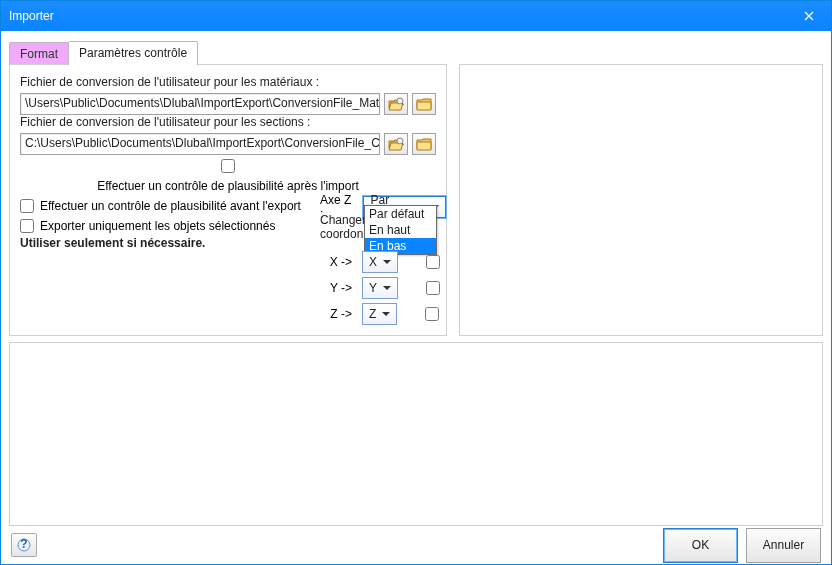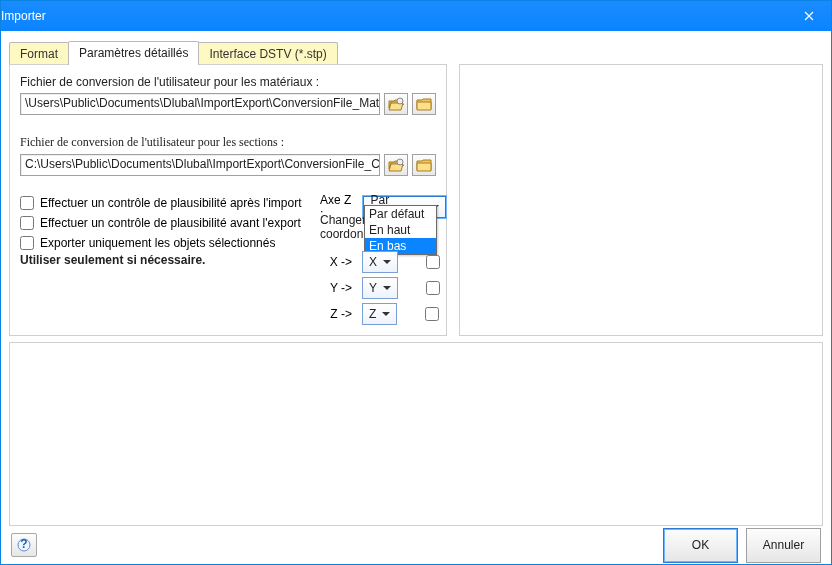--- a/index.html
+++ b/index.html
@@ -1,24 +1,24 @@
 <!DOCTYPE html>
 <html><head>
 <meta charset="utf-8">
 <style>
   * { box-sizing: border-box; font-family: "Segoe UI", Tahoma, sans-serif; font-size: 12px; }
   html,body { margin:0; padding:0; background:#fff; }
   .window { width:832px; height:565px; border:1px solid #0984e3; display:flex; flex-direction:column; }
-  .titlebar { background:#0a84ff; background:linear-gradient(#1a8cff,#0a84ff); color:#fff; height:30px; display:flex; align-items:center; justify-content:space-between; padding:0 0 0 0;gap:16px; }
+  .titlebar { background:#0a84ff; background:linear-gradient(#1a8cff,#0a84ff); color:#fff; height:30px; display:flex; align-items:center; justify-content:space-between; padding:0 0 0 8px;gap:16px; }
   .titlebar .title { font-size:12px; }
   .closebtn { width:45px; height:30px; display:flex; align-items:center; justify-content:center; color:#fff; }
   .body { flex:1; background:#fff; padding:8px 8px 0 8px; position:relative; }
   .tabs { display:flex; align-items:flex-end; gap:0; margin-top:2px; }
   .tab { border:1px solid #b9b9b9; border-bottom:none; background:#fff; padding:4px 10px 5px 10px; border-radius:2px 2px 0 0; margin-right:-1px; position:relative; color:#222; }
-  .tab.inactive { background:#fef9c3; color:#333; top:1px; }
+  .tab.inactive { background:#f0abfc; color:#333; top:1px; }
   .tab.active { background:#fff; z-index:2; }
   .groups { display:flex; gap:12px; }
   .groupbox { border:1px solid #d0d0d0; padding:10px 10px 12px 10px; margin-top:-1px; background:#fff; }
   .col-left { width:438px; }
   .col-right { flex:1; height:272px; }
   .lbl { color:#222; margin-bottom:4px; }
   .row { display:flex; align-items:center; gap:4px; }
   .txt { flex:1; height:22px; border:1px solid #a0a0a0; background:#fff; padding:2px 4px; color:#222; box-shadow: inset 1px 1px 0 #eee; }
   .iconbtn { width:24px; height:22px; border:1px solid #a0a0a0; background:linear-gradient(#fdfdfd,#e8e8e8); display:flex; align-items:center; justify-content:center; }
   .chk { display:flex; align-items:center; gap:6px; margin-top:6px; }
@@ -53,22 +53,21 @@
     <div class="closebtn">
       <svg width="10" height="10" viewBox="0 0 10 10">
           <path d="M1 1 L9 9 M9 1 L1 9" stroke="#fff" stroke-width="1.2"></path>
         </svg>
     </div>
   </div>
 
   <div class="body">
     <div class="tabs">
       <div class="tab inactive">Format</div>
-      <div class="tab active">Paramètres détaillés</div>
-      <div class="tab inactive">Interface DSTV (*.stp)</div>
+      <div class="tab active">Paramètres contrôle</div>
     </div>
 
     <div class="groups">
       <div class="groupbox col-left right-inner" style="height:272px;">
         <div class="lbl">Fichier de conversion de l'utilisateur pour les matériaux :</div>
         <div class="row">
           <div class="txt" style="overflow:hidden;white-space:nowrap;">\Users\Public\Documents\Dlubal\ImportExport\ConversionFile_Material.txt</div>
           <div class="iconbtn">
             <svg width="16" height="14">
                 <path d="M1 4h5l1-1h6v2H3l-2 6V4z" fill="#f4c560" stroke="#a87c20"></path>
@@ -78,40 +77,40 @@
               </svg>
           </div>
           <div class="iconbtn">
             <svg width="16" height="14">
                 <path d="M1 3h5l1-1h8v10H1z" fill="#f4c560" stroke="#a87c20"></path>
                 <path d="M1 5h14v8H1z" fill="#ffe08a" stroke="#a87c20"></path>
               </svg>
           </div>
         </div>
 
-        <div class="lbl" style="margin-top:20px;font-family:Liberation Serif, serif;">Fichier de conversion de l'utilisateur pour les sections :</div>
+        <div class="lbl" style="margin-top:0;">Fichier de conversion de l'utilisateur pour les sections :</div>
         <div class="row">
           <div class="txt" style="overflow:hidden;white-space:nowrap;">C:\Users\Public\Documents\Dlubal\ImportExport\ConversionFile_CrossSect</div>
           <div class="iconbtn">
             <svg width="16" height="14">
                 <path d="M1 4h5l1-1h6v2H3l-2 6V4z" fill="#f4c560" stroke="#a87c20"></path>
                 <path d="M3 6h12l-2 7H1z" fill="#ffe08a" stroke="#a87c20"></path>
                 <circle cx="12" cy="4" r="3" fill="#eee" stroke="#888"></circle>
                 <path d="M14 6l2 2" stroke="#888"></path>
               </svg>
           </div>
           <div class="iconbtn">
             <svg width="16" height="14">
                 <path d="M1 3h5l1-1h8v10H1z" fill="#f4c560" stroke="#a87c20"></path>
                 <path d="M1 5h14v8H1z" fill="#ffe08a" stroke="#a87c20"></path>
               </svg>
           </div>
         </div>
 
-        <div class="chk" style="margin-top:20px;">
+        <div class="chk" style="margin-top:4px;flex-direction:column;">
           <input type="checkbox" style="">
           <span>Effectuer un contrôle de plausibilité après l'import</span>
         </div>
         <div class="chk">
           <input type="checkbox" style="">
           <span>Effectuer un contrôle de plausibilité avant l'export</span>
         </div>
         <div class="chk">
           <input type="checkbox" style="">
           <span>Exporter uniquement les objets sélectionnés</span>

